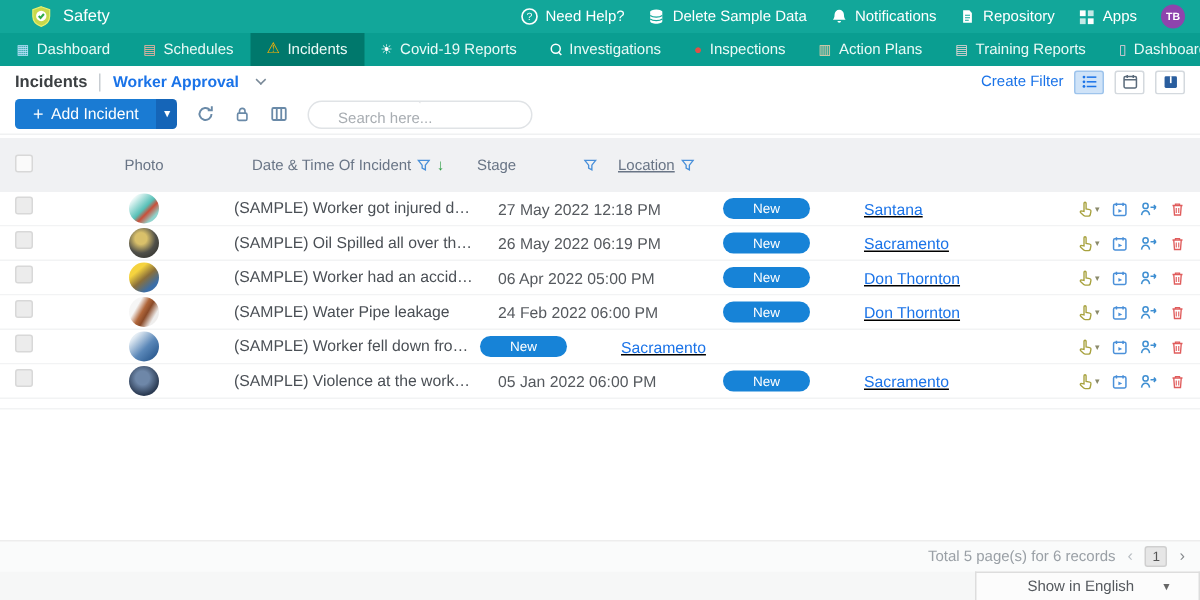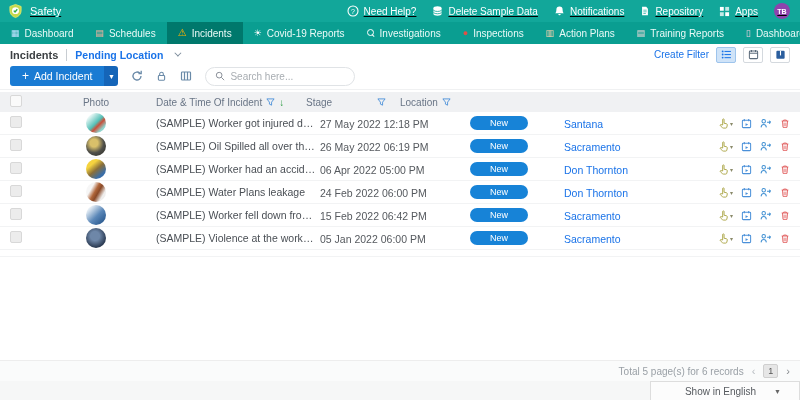--- a/index.html
+++ b/index.html
@@ -2,21 +2,21 @@
 <html style="--topbar: #12a79a; --navbar: #0a9e91; --active-tab: #00786c; --accent-blue: #1a7bd3; --link: #1a73e8; --stage-color: #1783d7; --avatar: #8e44ad;"><head>
 <meta charset="utf-8">
 <style>
   * { margin:0; padding:0; box-sizing:border-box; }
   html,body { width:800px; height:400px; overflow:hidden; }
   body { font-family:"Liberation Sans", sans-serif; background:#fff; }
   .app { width:800px; height:400px; display:flex; flex-direction:column; }
 
   
   .topbar { height:22px; background:var(--topbar,#12a79a); display:flex; align-items:center;
-            justify-content:space-between; padding:0 10px 0 8px; flex:0 0 auto;text-decoration:underline; }
+            justify-content:space-between; padding:0 10px 0 20px; flex:0 0 auto; }
   .brand { display:flex; align-items:center; gap:7px; color:#fff; font-size:11px; }
   .topbar-right { display:flex; align-items:center; gap:16px; }
   .tb-item { display:flex; align-items:center; gap:5px; color:#fff; font-size:10px; cursor:pointer; }
   .avatar { width:16px; height:16px; border-radius:50%; background:var(--avatar,#8e44ad); color:#fff;
             font-size:7px; font-weight:bold; display:flex; align-items:center; justify-content:center; }
 
   
   .navbar { height:22px; background:var(--navbar,#0a9e91); display:flex; align-items:stretch; flex:0 0 auto; }
   .tab { display:flex; align-items:center; gap:5px; padding:0 11px; color:#eafaf7; font-size:10px; cursor:pointer; white-space:nowrap; }
   .tab.active { background:var(--active-tab,#00786c); }
@@ -43,37 +43,37 @@
   
   .toolbar { height:27px; display:flex; align-items:center; gap:13px; padding:0 10px; background:#fff;
              border-bottom:1px solid #f0f1f2; flex:0 0 auto; }
   .addbtn { display:flex; align-items:stretch; height:20px; border-radius:3px; overflow:hidden; cursor:pointer; }
   .addbtn-main { background:var(--accent-blue,#1a7bd3); color:#fff; font-size:10.5px; display:flex;
                  align-items:center; gap:5px; padding:0 12px; }
   .addbtn-plus { font-size:12px; line-height:1; }
   .addbtn-drop { background:#1565b8; color:#fff; width:14px; display:flex; align-items:center; justify-content:center; font-size:7px; }
   .tbtn { background:none; border:none; cursor:pointer; display:flex; align-items:center; padding:0; }
   .searchbox { display:flex; align-items:center; gap:5px; border:1px solid #e0e3e6; border-radius:10px;
-               height:19px; padding:0 9px; width:150px; }
+               height:19px; padding:0 9px; width:150px;flex-direction:column; }
   .searchbox input { border:none; outline:none; font-size:10px; color:#555; width:110px; background:transparent;
                      font-family:"Liberation Sans",sans-serif; }
   .searchbox input::placeholder { color:#a8adb2; }
 
   
   .content { flex:1 1 auto; display:flex; flex-direction:column; background:#fff; padding-top:2px; }
   .thead, .tr { display:flex; align-items:center; }
-  .thead { height:20px; background:#f0f1f3; font-size:10px; color:#697586; flex:0 0 auto; }
+  .thead { height:36px; background:#f0f1f3; font-size:10px; color:#697586; flex:0 0 auto; }
   .tr { height:23px; border-bottom:1px solid #f2f3f4; background:#fff; flex:0 0 auto; }
   .empty-row { height:7px; border-bottom:1px solid #f2f3f4; flex:0 0 auto; }
   .c-check { width:36px; padding-left:10px; }
   .c-photo { width:120px; display:flex; justify-content:center; }
   .c-title { width:164px; }
-  .c-date { width:150px; }
+  .c-date { width:150px;margin-left:12px; }
   .c-stage { width:80px; display:flex; justify-content:space-between; }
-  .c-loc { width:120px; padding-left:14px; }
+  .c-loc { width:120px; padding-left:14px;text-decoration:underline; }
   .c-actions { flex:1; display:flex; justify-content:flex-end; align-items:center; gap:8px; padding-right:10px; }
   .thead .c-photo { justify-content:center; }
   .hcell { display:flex; align-items:center; gap:4px; }
   .checkbox { width:12px; height:12px; background:#ececec; border:1px solid #d8d8d8; border-radius:2px; display:inline-block; cursor:pointer; }
   .sort-arrow { color:#2e9e44; font-size:10px; }
   .photo { width:20px; height:20px; border-radius:50%; display:inline-block; cursor:pointer; }
   .p1 { background:linear-gradient(135deg,#f2fbfa 15%,#56c0b7 50%,#c94f3a 62%,#8fd4cd 80%); }
   .p2 { background:radial-gradient(circle at 40% 35%,#d9c06a 0 22%,#50504a 55%,#262622 100%); }
   .p3 { background:linear-gradient(140deg,#f5d33f 28%,#8a6f3a 52%,#3a6ea8 78%); }
   .p4 { background:linear-gradient(120deg,#f6f6f6 28%,#b0663a 46%,#8a4a28 58%,#efeeed 78%); }
@@ -193,21 +193,21 @@
         <span class="nic" style="color:#eecfdc">▯</span>
         <span>Dashboard</span>
       </div>
 
   </nav>
 
   <div class="subheader">
     <div class="sh-left">
       <span class="page-title">Incidents</span>
       <span class="vdiv"></span>
-      <span class="view-name">Pending Location</span>
+      <span class="view-name">Worker Approval</span>
       <span class="chev"></span>
     </div>
     <div class="sh-right">
       <span class="create-filter">Create Filter</span>
       <span class="viewbtn sel">
           <svg width="11" height="11" viewBox="0 0 12 12">
             <circle cx="1.8" cy="2.6" r="1" fill="#1a73e8"></circle>
             <rect x="3.8" y="2.1" width="7" height="1.1" fill="#1a73e8"></rect>
             <circle cx="1.8" cy="6" r="1" fill="#1a73e8"></circle>
             <rect x="3.8" y="5.5" width="7" height="1.1" fill="#1a73e8"></rect>
@@ -428,21 +428,21 @@
           </span>
       </div>
     </div>
 
     <div class="tr">
       <div class="c-check"><span class="checkbox"></span></div>
       <div class="c-photo">
           <span class="photo p4"></span>
         </div>
       <div class="c-title">
-          <span class="cell-text">(SAMPLE) Water Plans leakage</span>
+          <span class="cell-text">(SAMPLE) Water Pipe leakage</span>
         </div>
       <div class="c-date"><span class="date-text">24 Feb 2022 06:00 PM</span></div>
       <div class="c-stage">
           <span class="pill">New</span>
         </div>
       <div class="c-loc"><a class="loc-link">Don Thornton</a></div>
       <div class="c-actions">
         <span class="act">
             <svg width="11" height="11" viewBox="0 0 12 12">
               <path d="M5.1 1.6c0-.9 1.5-.9 1.5 0v4.1l2.7.6c.6.14.95.7.83 1.3l-.5 2.4c-.12.6-.64 1-1.25 1H6c-.4 0-.8-.15-1.1-.42L2.7 8.6c-.5-.43-.35-1.25.27-1.4l2.13.45z" fill="none" stroke="#a8a23f" stroke-width="1"></path>
@@ -475,21 +475,20 @@
     </div>
 
     <div class="tr">
       <div class="c-check"><span class="checkbox"></span></div>
       <div class="c-photo">
           <span class="photo p5"></span>
         </div>
       <div class="c-title">
           <span class="cell-text">(SAMPLE) Worker fell down from the stairs</span>
         </div>
-      <div class="c-date"><span class="date-text">15 Feb 2022 06:42 PM</span></div>
       <div class="c-stage">
           <span class="pill">New</span>
         </div>
       <div class="c-loc"><a class="loc-link">Sacramento</a></div>
       <div class="c-actions">
         <span class="act">
             <svg width="11" height="11" viewBox="0 0 12 12">
               <path d="M5.1 1.6c0-.9 1.5-.9 1.5 0v4.1l2.7.6c.6.14.95.7.83 1.3l-.5 2.4c-.12.6-.64 1-1.25 1H6c-.4 0-.8-.15-1.1-.42L2.7 8.6c-.5-.43-.35-1.25.27-1.4l2.13.45z" fill="none" stroke="#a8a23f" stroke-width="1"></path>
             </svg>
             <span class="mini-caret">▾</span>

